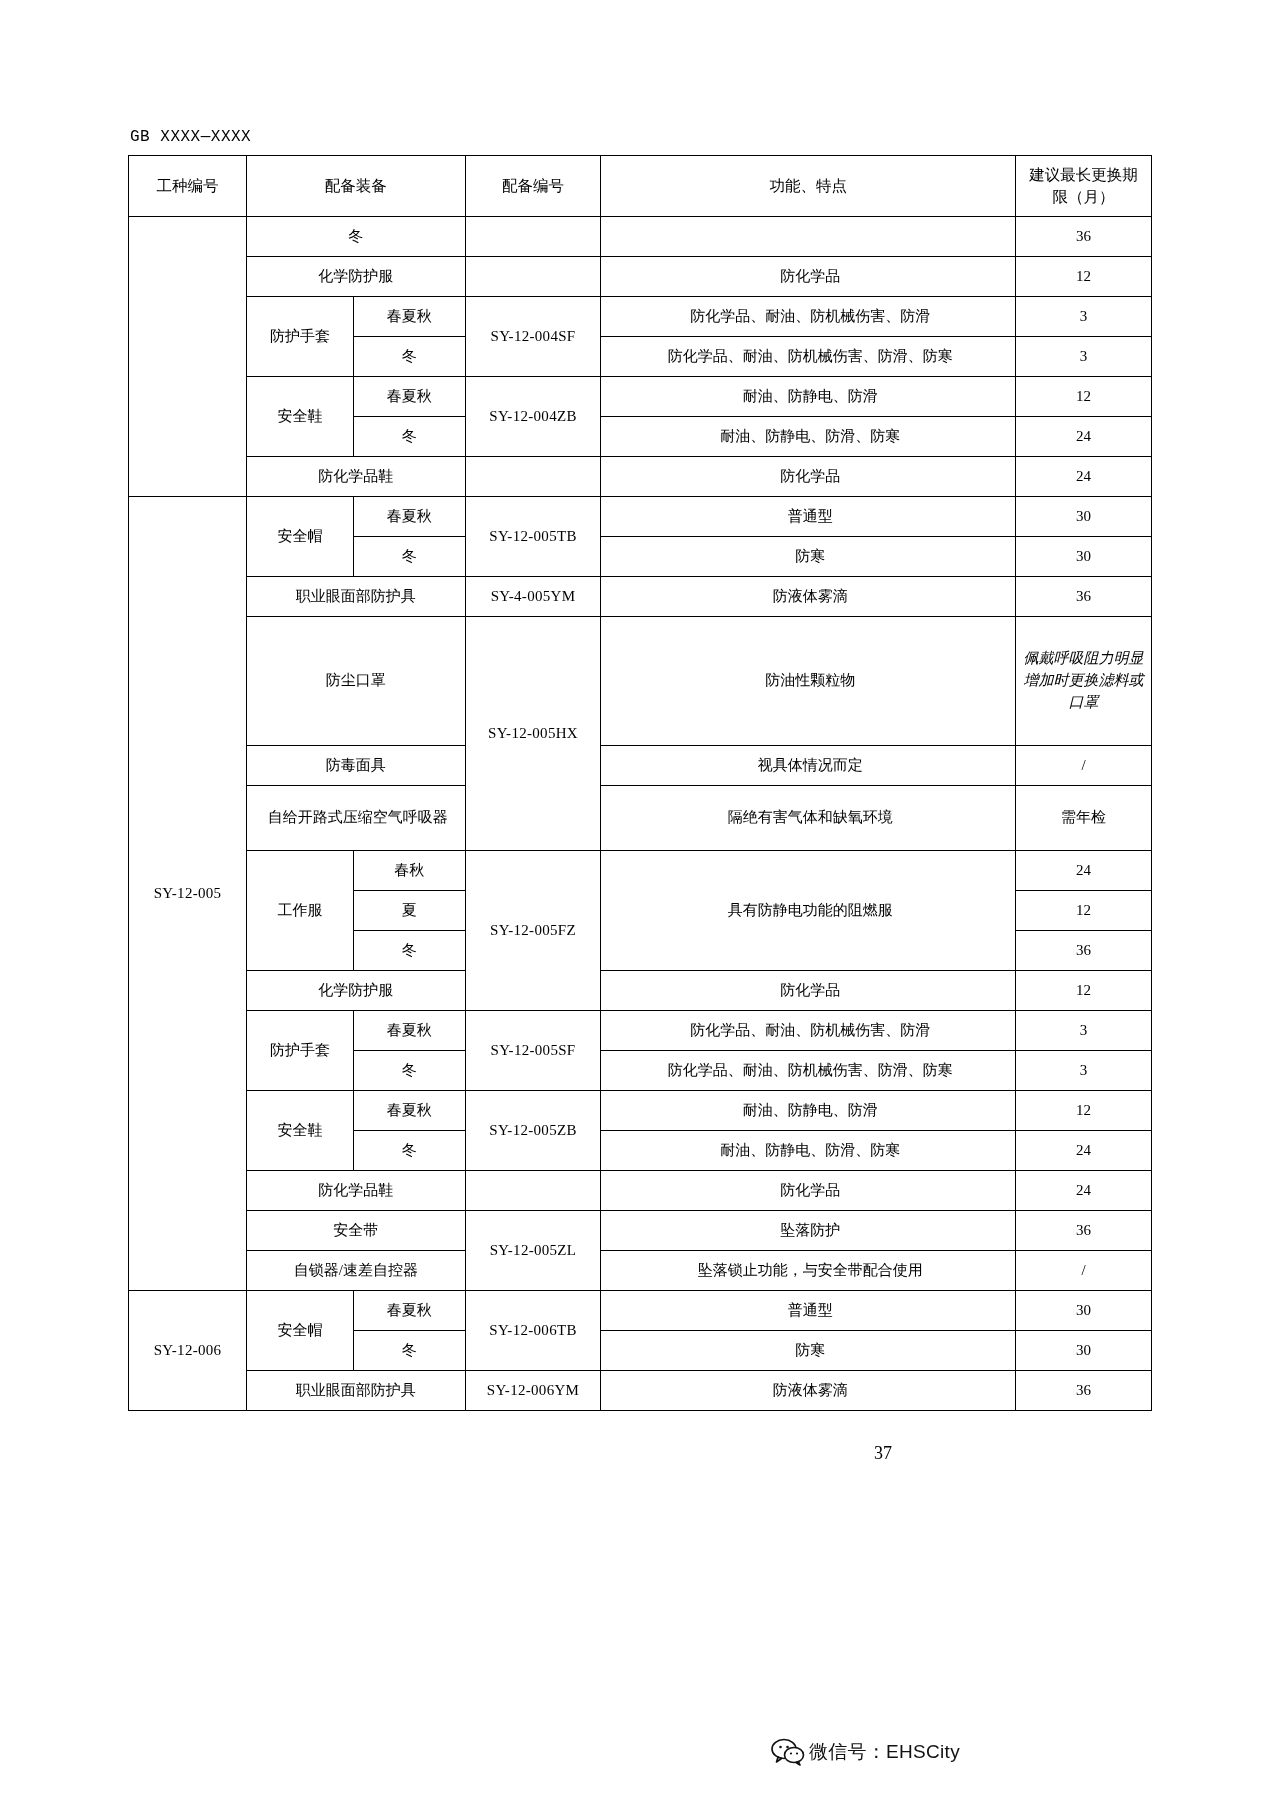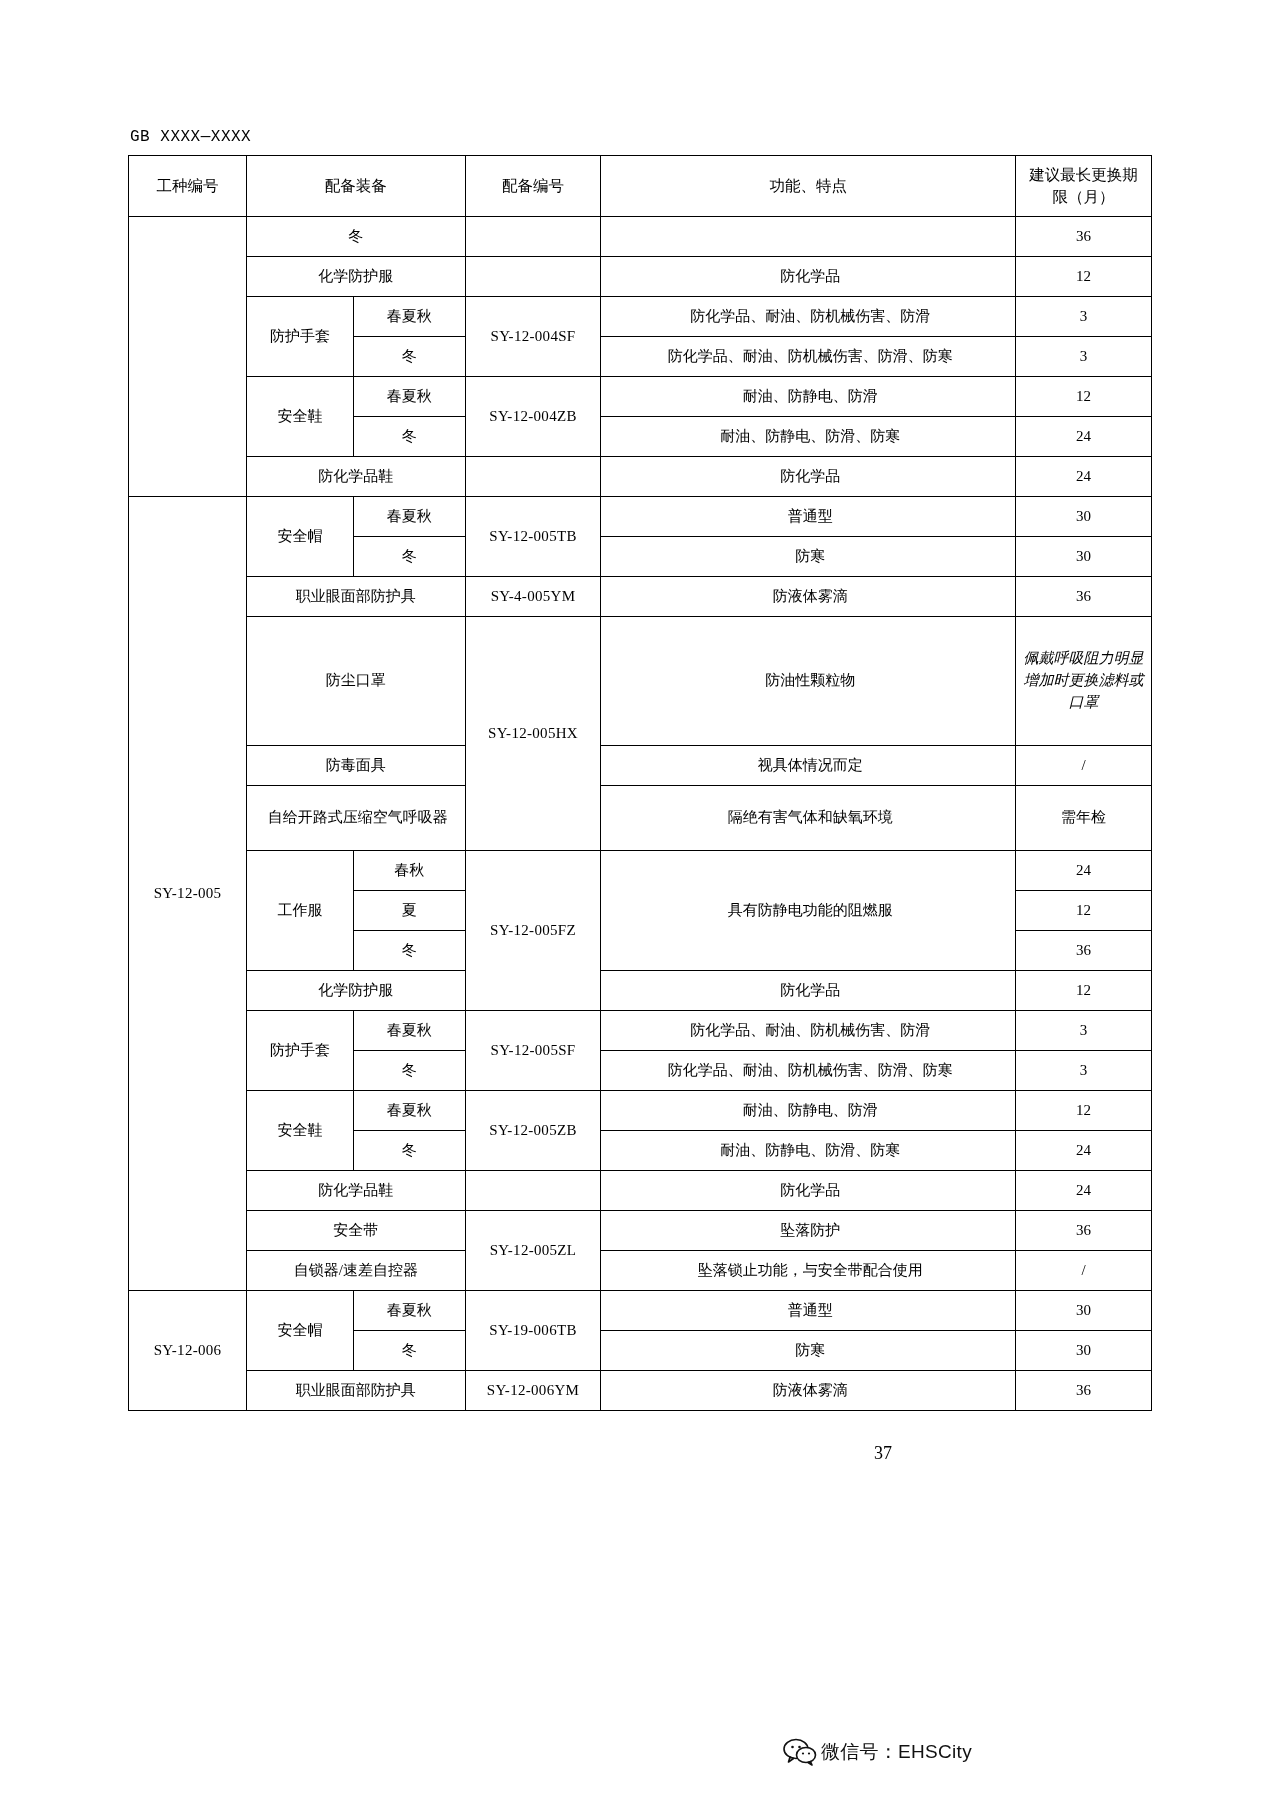--- a/index.html
+++ b/index.html
@@ -67,21 +67,21 @@
   }
   .row-h { height: 40px; }
   .page-number {
     position: absolute;
     right: 128px;
     top: 1443px;
     font-size: 18px;
   }
   .footer-badge {
     position: absolute;
-    right: 48px;
+    right: 60px;
     bottom: 44px;
     display: flex;
     align-items: center;
     gap: 4px;
   }
   .footer-badge .wx-icon {
     width: 34px;
     height: 28px;
     position: relative;
   }
@@ -266,21 +266,21 @@
       <tr class="row-h">
         <td colspan="2">自锁器/速差自控器</td>
         <td class="cell-left">坠落锁止功能，与安全带配合使用</td>
         <td>/</td>
       </tr>
 
       <tr class="row-h">
         <td rowspan="3" class="code">SY-12-006</td>
         <td rowspan="2">安全帽</td>
         <td>春夏秋</td>
-        <td rowspan="2" class="code">SY-19-006TB</td>
+        <td rowspan="2" class="code">SY-12-006TB</td>
         <td class="cell-left">普通型</td>
         <td class="num">30</td>
       </tr>
       <tr class="row-h">
         <td>冬</td>
         <td class="cell-left">防寒</td>
         <td class="num">30</td>
       </tr>
       <tr class="row-h">
         <td colspan="2">职业眼面部防护具</td>

